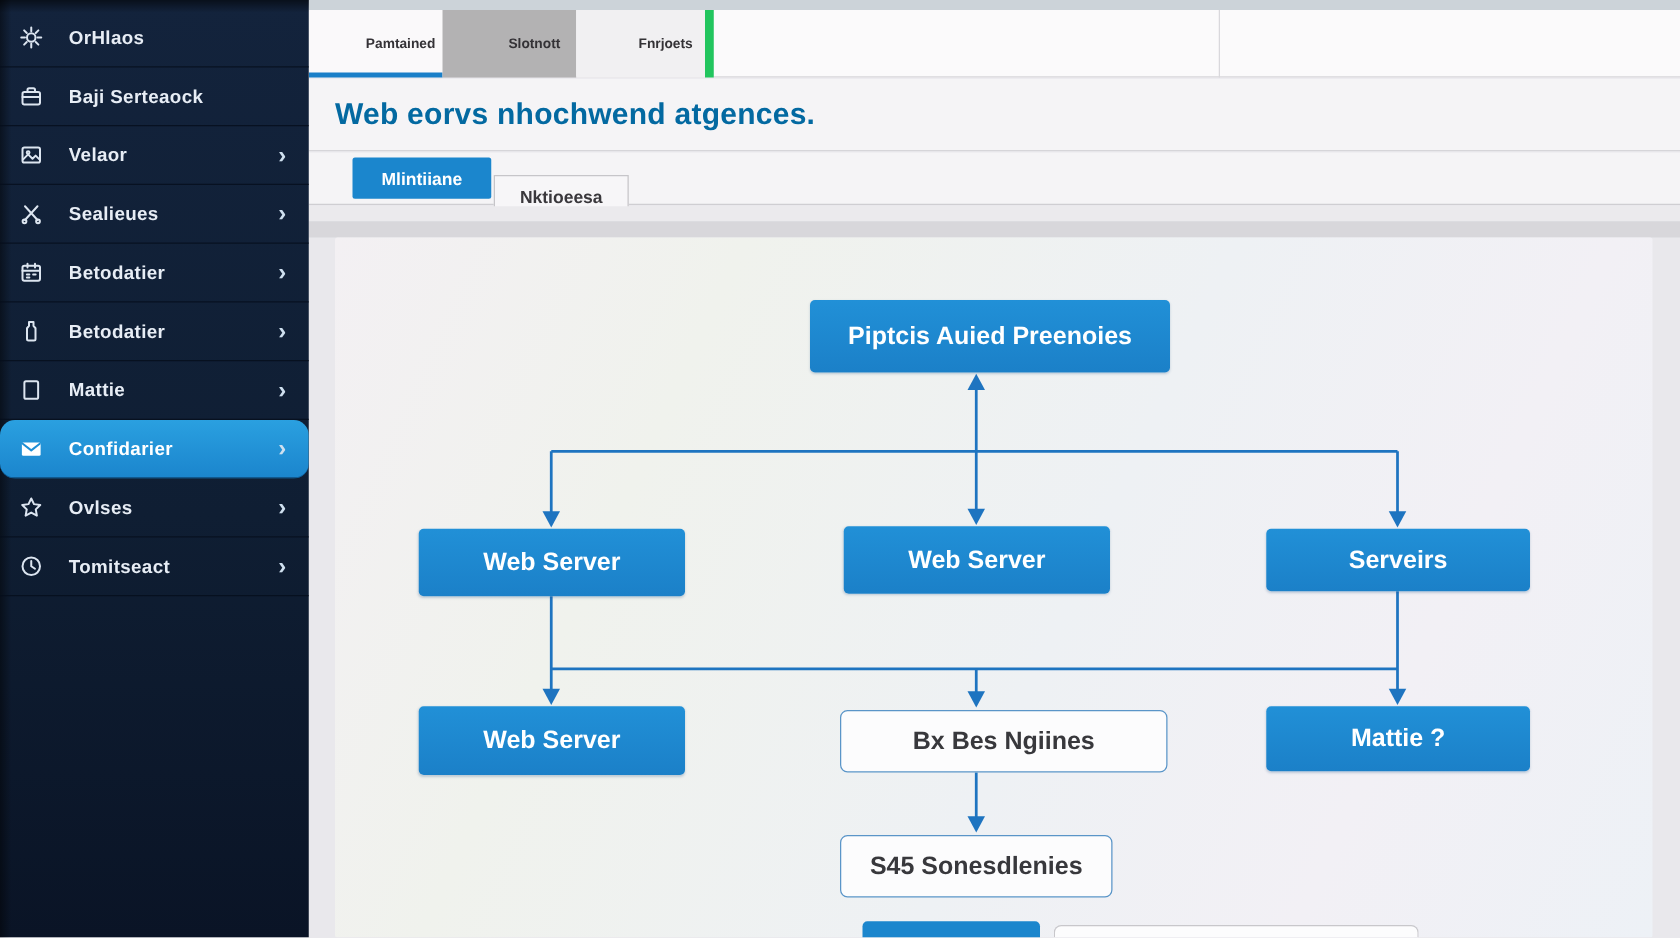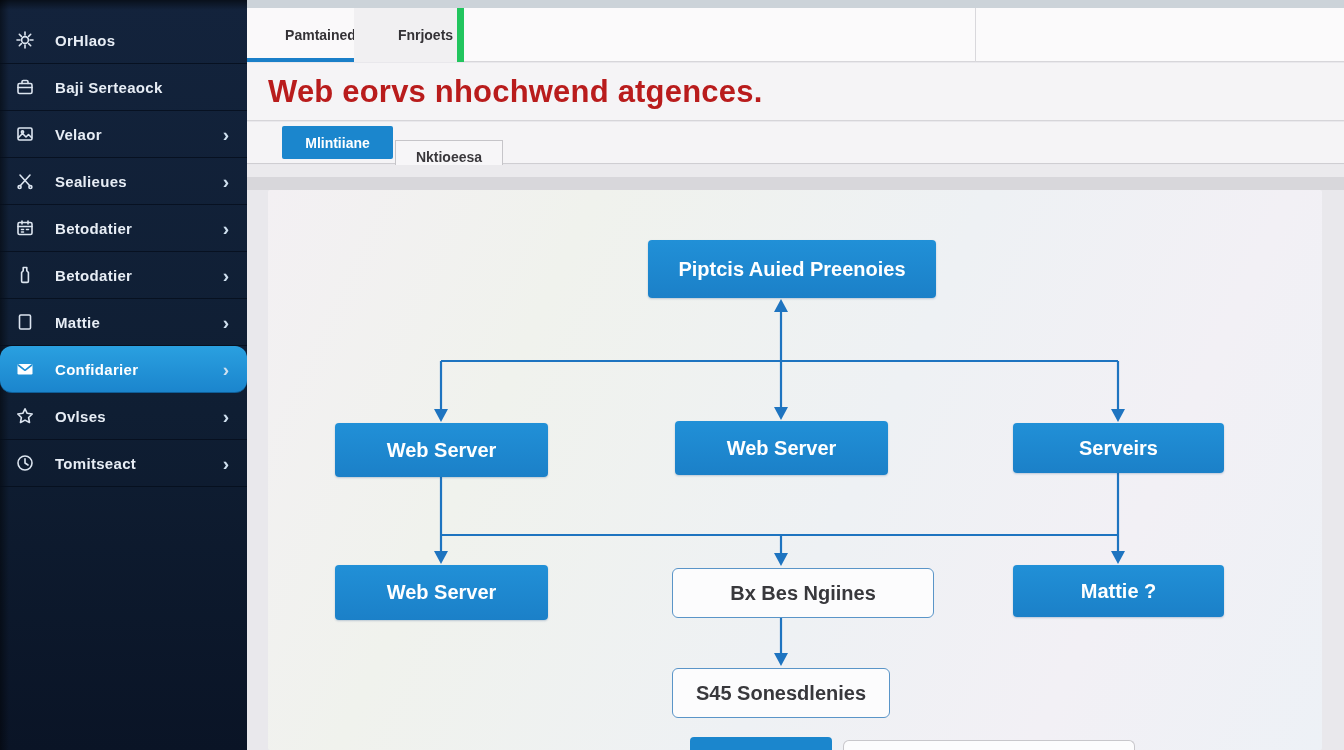--- a/index.html
+++ b/index.html
@@ -5,45 +5,45 @@
   * { margin:0; padding:0; box-sizing:border-box; }
   html,body { width:1344px; height:750px; overflow:hidden; }
   body { font-family:"Liberation Sans", sans-serif; background:#e9e8ec; position:relative; }
 
   
   .sidebar { position:absolute; left:0; top:0; width:247px; height:750px;
              background:linear-gradient(180deg,#13233c 0%, #0f1e33 55%, #0a1426 100%); z-index:5; }
   .sidebar::before { content:""; position:absolute; inset:0; pointer-events:none;
              background:linear-gradient(90deg, rgba(0,0,0,.45) 0, rgba(0,0,0,0) 9px),
                         linear-gradient(180deg, rgba(0,0,0,.55) 0, rgba(0,0,0,0) 10px); }
-  .nav { padding-top:17px; }
+  .nav { padding-top:7px; }
   .nav-item { position:relative; height:47px; display:flex; align-items:center;
               padding:0 18px 0 14px; border-bottom:1px solid rgba(5,14,28,.8); cursor:pointer; }
   .nav-item .ic { width:22px; height:22px; flex:0 0 22px; display:flex; align-items:center; justify-content:center; }
   .nav-item .ic svg { width:20px; height:20px; stroke:#dce5f0; fill:none; stroke-width:1.6;
                       stroke-linecap:round; stroke-linejoin:round; }
   .nav-item .lbl { margin-left:19px; color:#e7edf5; font-size:15px; font-weight:700; letter-spacing:.3px; }
   .nav-item .chev { margin-left:auto; color:#cfe0ef; font-size:19px; font-weight:700; line-height:1; }
   .nav-item.active { background:linear-gradient(180deg,#2aa0e0 0%, #1b85cd 100%); border-bottom:1px solid #0f5e98;border-radius:12px; }
   .nav-item.active .lbl { color:#ffffff; }
 
   
   .topstrip { position:absolute; left:247px; top:0; width:1097px; height:8px; background:#ccd3d9; }
   .tabbar { position:absolute; left:247px; top:8px; width:1097px; height:54px; background:#fbfafb;
             border-bottom:1px solid #d7d6da; display:flex; }
   .tab { height:54px; display:flex; align-items:center; justify-content:center;
-         font-size:14px; font-weight:700; color:#343236; cursor:pointer;padding-left:40px; }
+         font-size:11px; font-weight:700; color:#343236; cursor:pointer;padding-left:40px; }
   .tab.t1 { width:107px; background:#faf9fa; box-shadow:inset 0 -4px 0 #1a7fc8; }
   .tab.t2 { width:107px; background:#b3b2b3; }
   .tab.t3 { width:110px; background:#f1f0f2; border-right:7px solid #22c55e; }
   .tabbar-divider { position:absolute; left:975px; top:8px; width:1px; height:54px; background:#d9d8dc; }
 
   .headrow { position:absolute; left:247px; top:63px; width:1097px; height:58px; background:#f5f4f6;
              border-bottom:1px solid #d6d5d9; display:flex; align-items:center; }
-  .headrow h1 { margin-left:21px; font-size:31px; font-weight:700; color:#b91c1c; letter-spacing:.2px; }
+  .headrow h1 { margin-left:21px; font-size:24px; font-weight:700; color:#0369a1; letter-spacing:.2px; }
 
   .subtabs { position:absolute; left:247px; top:122px; width:1097px; height:42px; background:#f5f4f6;
              border-bottom:1px solid #cfced2; display:flex; align-items:center; }
   .subtab { height:33px; display:flex; align-items:center; justify-content:center;
             font-size:14px; font-weight:700; cursor:pointer; }
   .subtab.blue { width:111px; margin-left:35px; background:#1b86cd; color:#fff; border-radius:2px; }
   .subtab.plain { width:108px; margin-left:2px; background:#f7f6f8; color:#3a383c;
                   border:1px solid #c6c5c9;margin-top:28px; }
 
   .band1 { position:absolute; left:247px; top:165px; width:1097px; height:12px; background:#ebeaed; }
@@ -190,20 +190,23 @@
     </div>
 
   </div>
 </div>
 
 <div class="topstrip"></div>
 
 <div class="tabbar">
   <div class="tab t1">
     <span>Pamtained</span>
+  </div>
+  <div class="tab t2">
+    <span>Slotnott</span>
   </div>
   <div class="tab t3">
     <span>Fnrjoets</span>
   </div>
 </div>
 <div class="tabbar-divider"></div>
 
 <div class="headrow">
   <h1>Web eorvs nhochwend atgences.</h1>
 </div>

